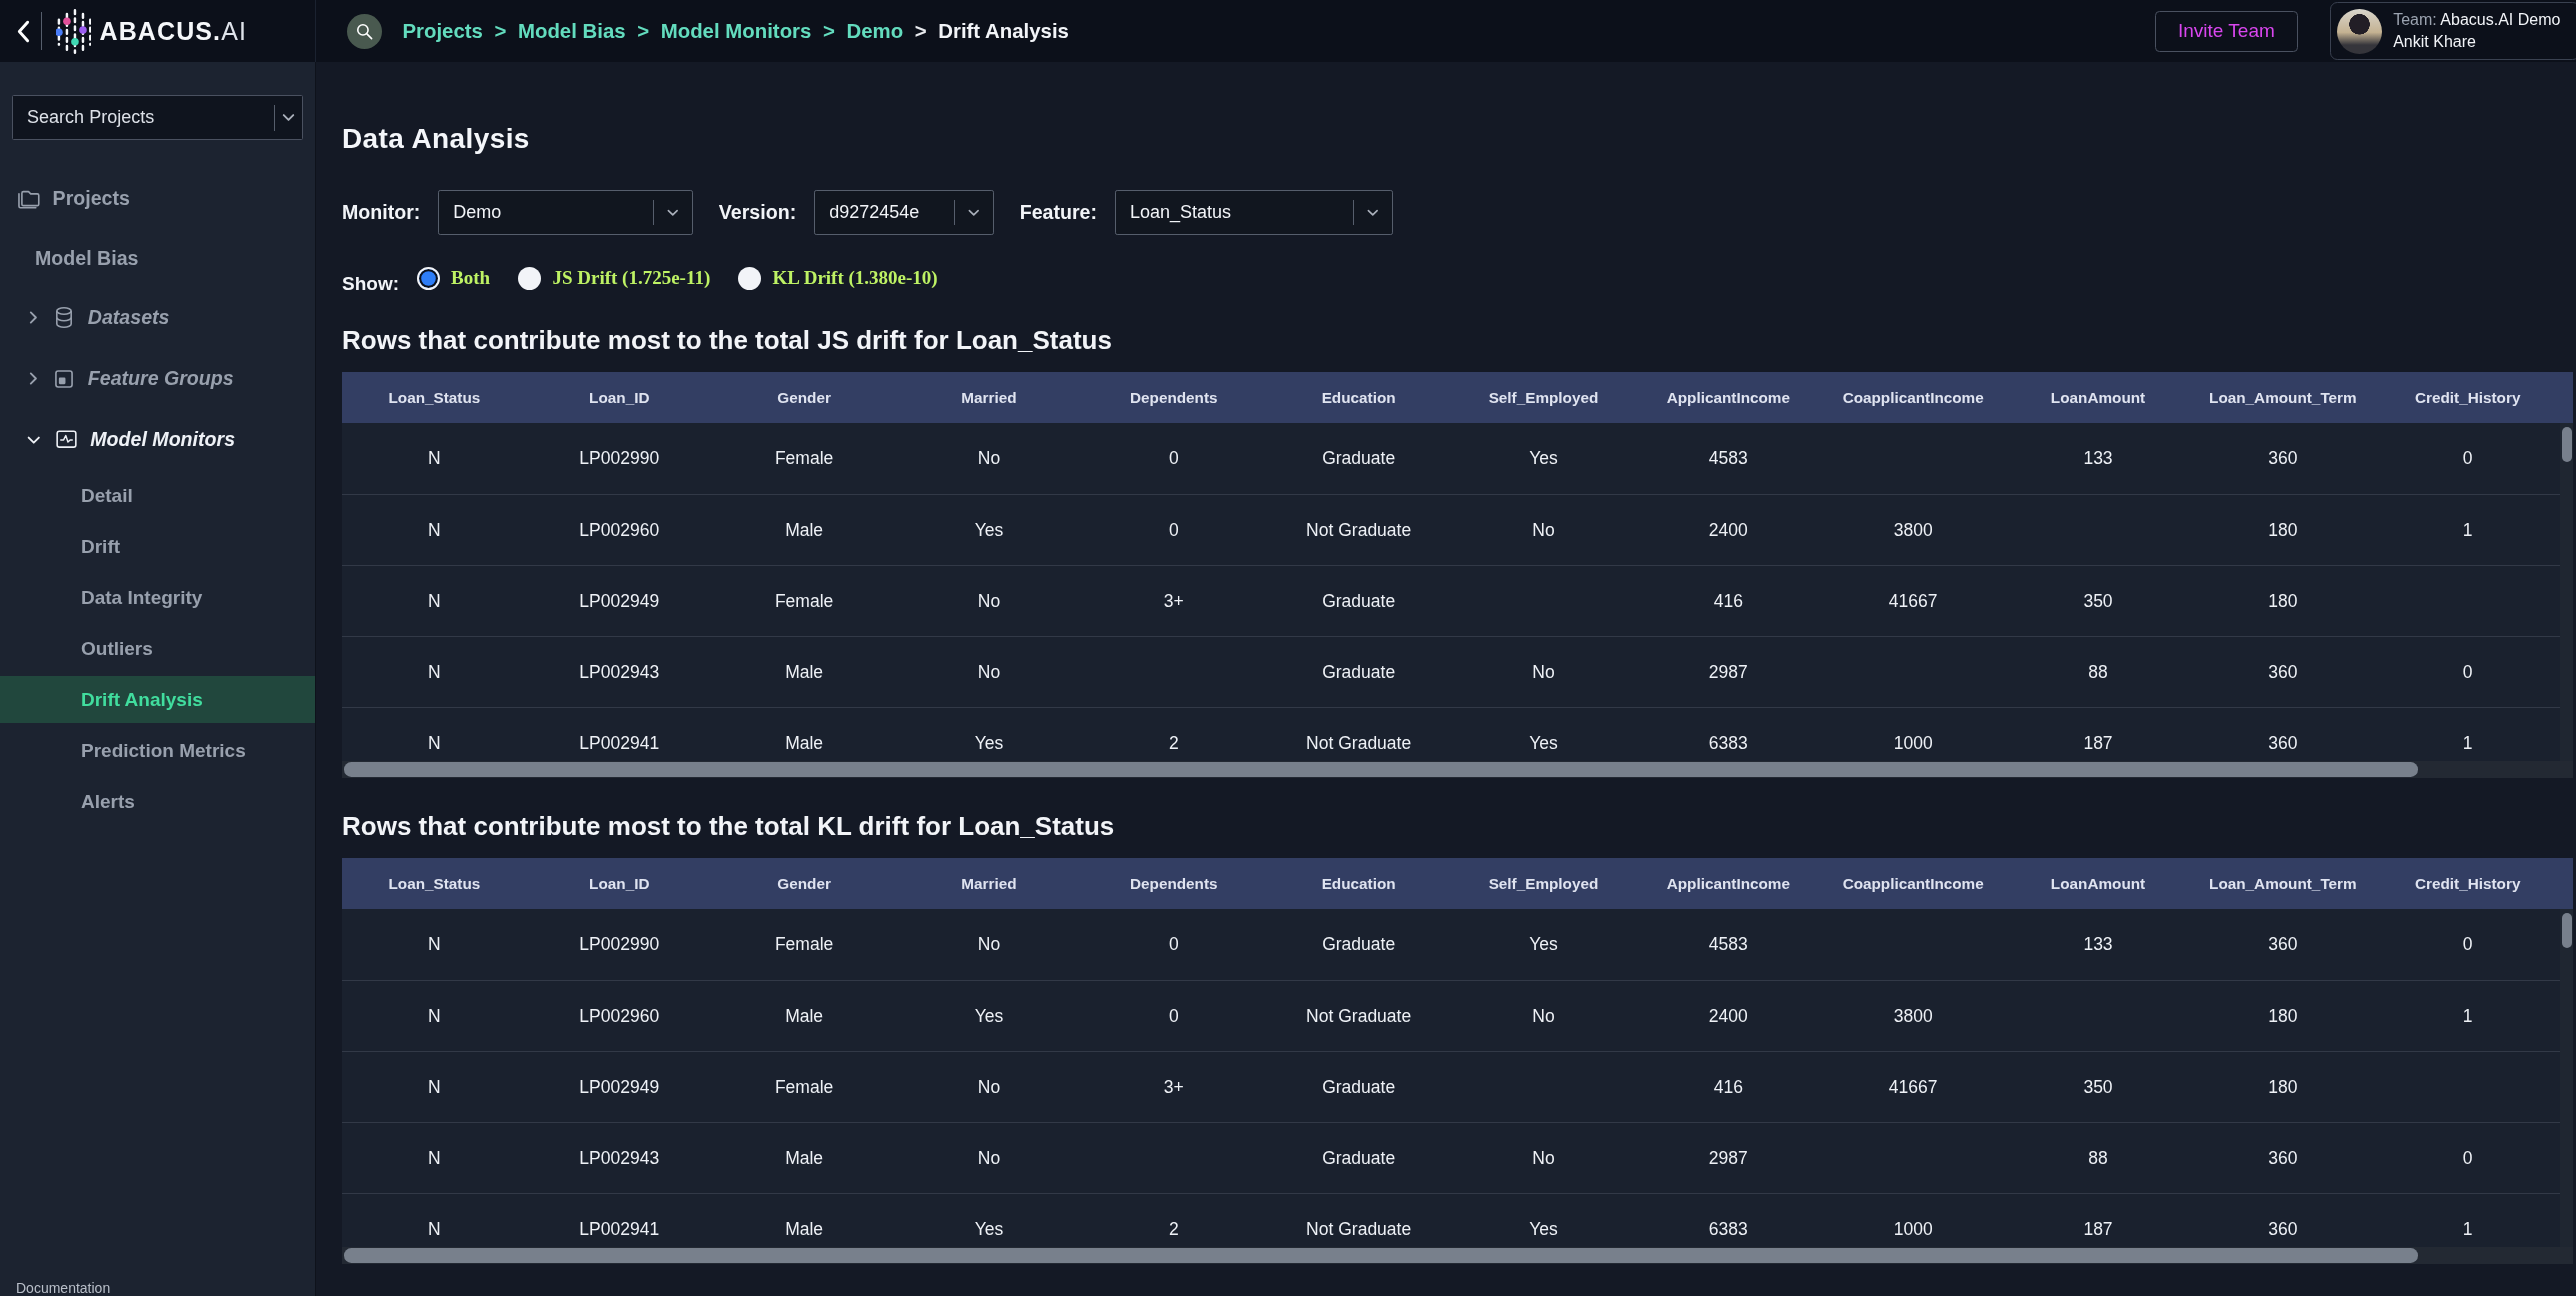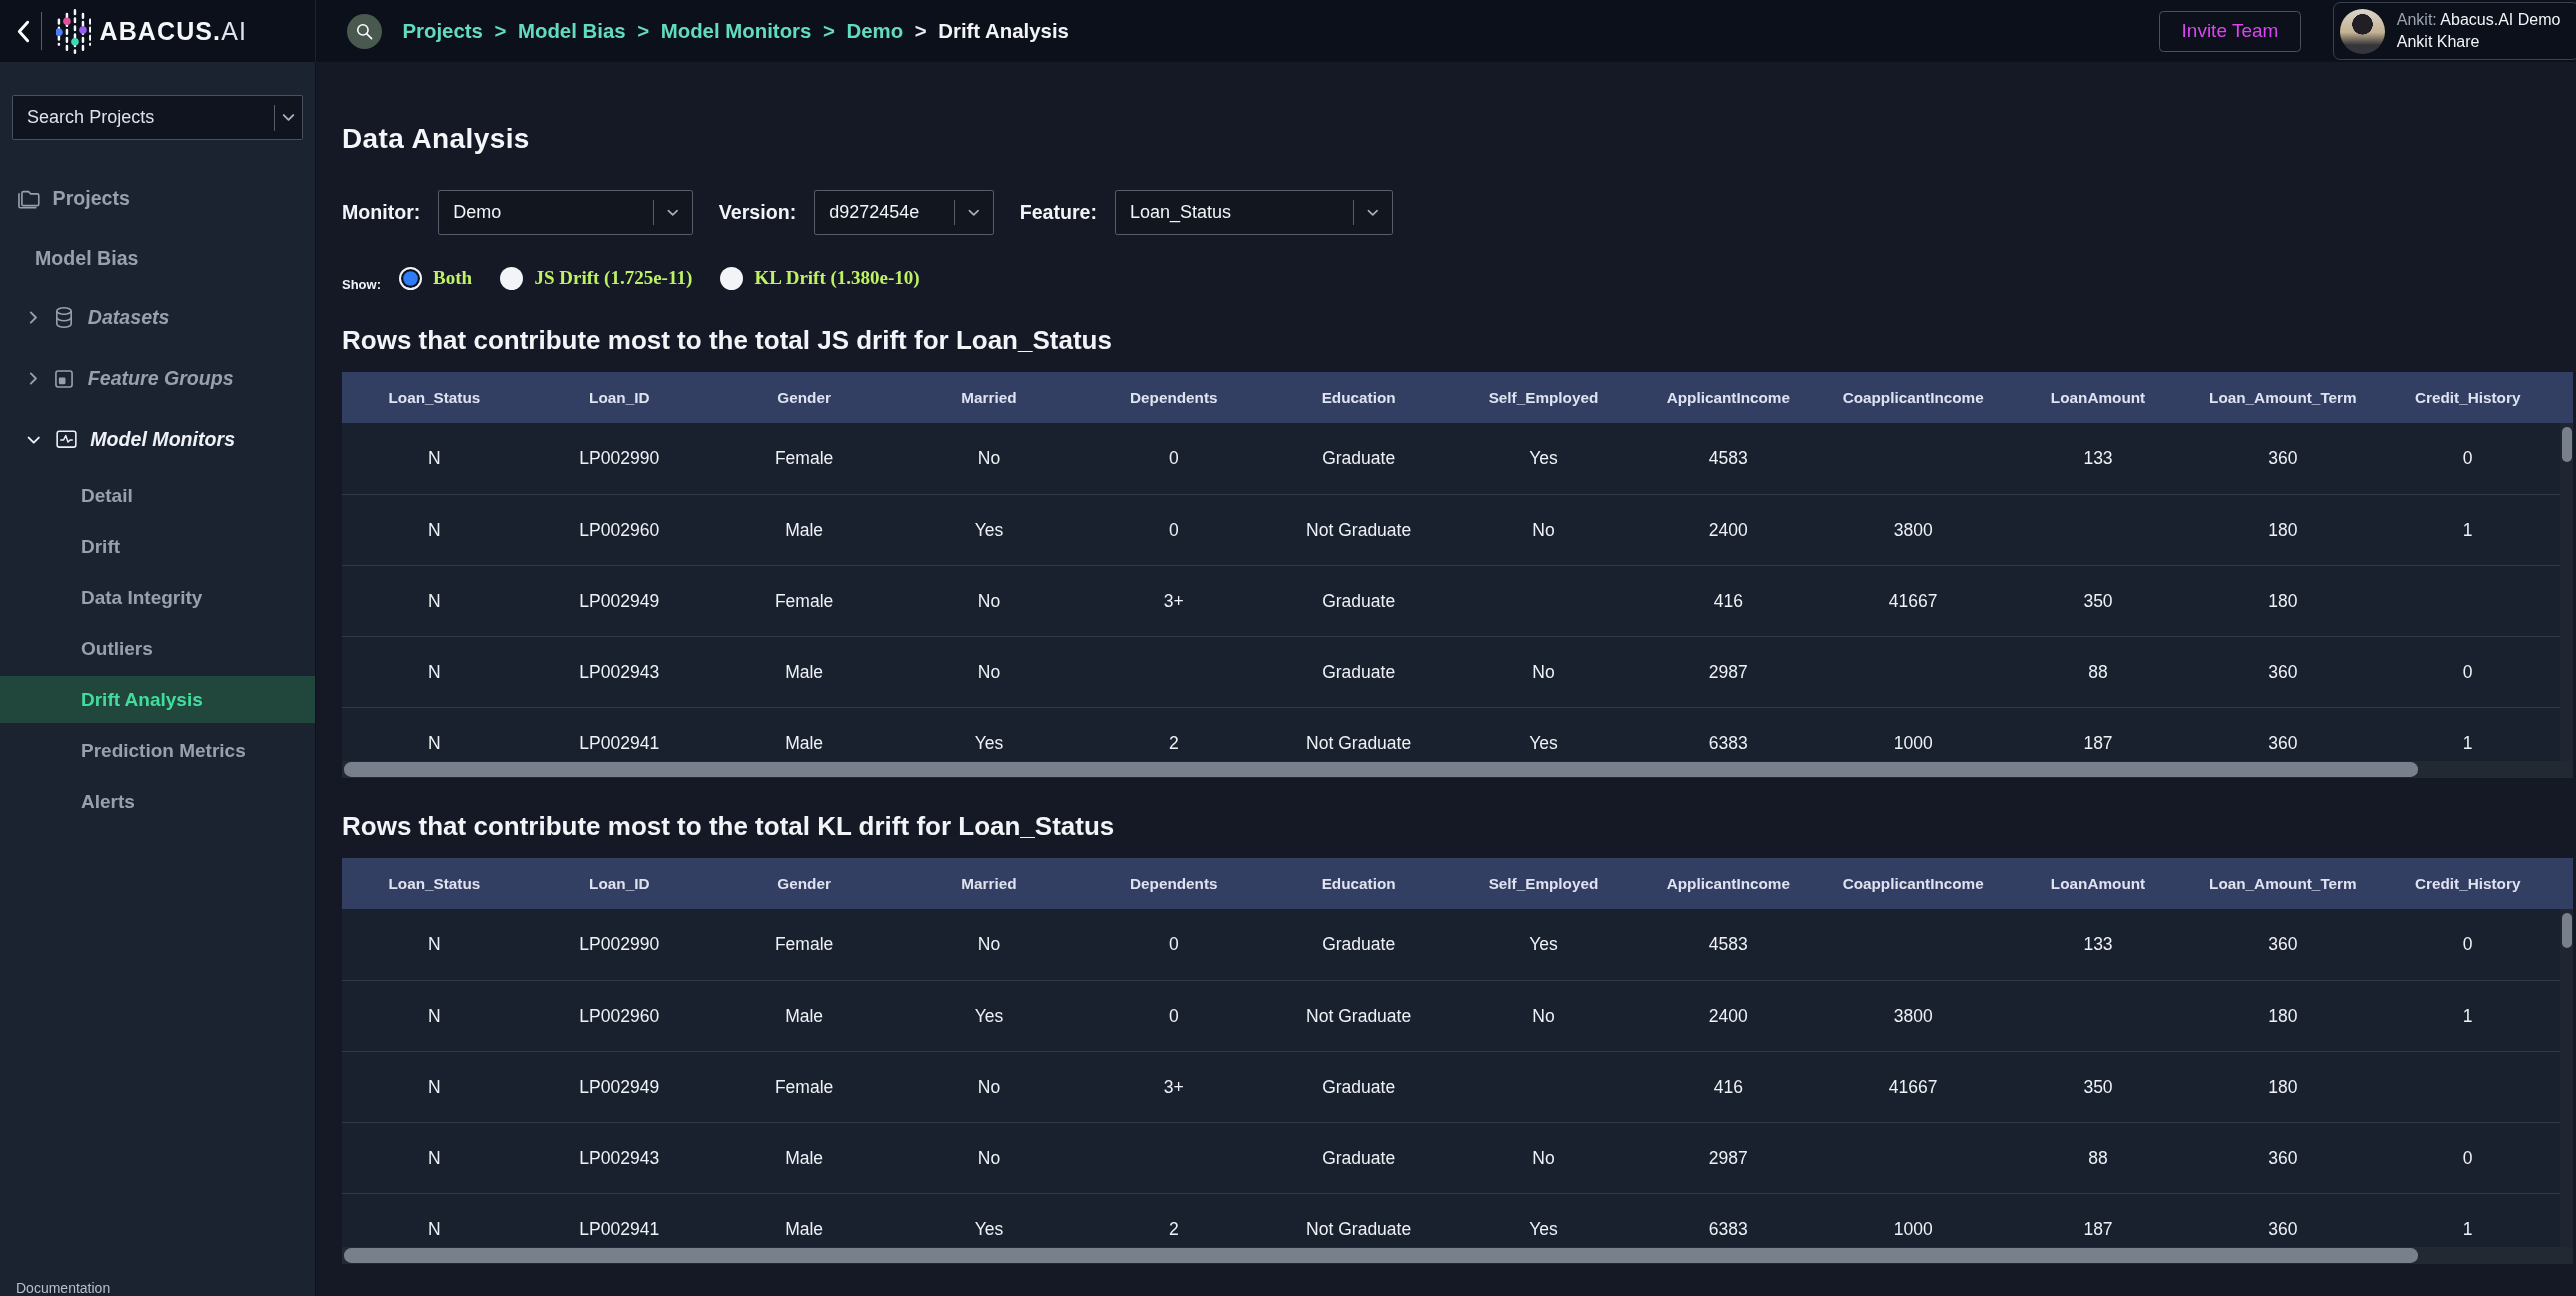--- a/index.html
+++ b/index.html
@@ -58,21 +58,21 @@
   .controls { margin-top:32px; display:flex; align-items:center; gap:26px; }
   .ctl-group { display:flex; align-items:center; gap:17.5px; }
   .ctl-label { font-size:19.6px; font-weight:700; color:#f2f4f8; }
   .dropdown { height:45px; border:0.7px solid #565e6c; border-radius:2.2px; background:#11161f; display:flex; align-items:center; cursor:pointer; }
   .dd-value { flex:1; padding:0 14.5px; font-size:18px; color:#f2f4f8; white-space:nowrap; }
   .dd-divider { width:0.7px; height:25px; background:#565e6c; }
   .dd-chev { width:38px; display:flex; align-items:center; justify-content:center; }
   .dd-monitor { width:255px; } .dd-version { width:180px; } .dd-feature { width:278px; }
 
   .show-row { margin-top:29px; display:flex; align-items:center; gap:17.5px; height:28px; }
-  .show-label { font-size:13px; font-weight:700; color:#f2f4f8;margin-top:12px; }
+  .show-label { font-size:19px; font-weight:700; color:#f2f4f8;margin-top:12px; }
   .radio-option { display:flex; align-items:center; gap:11.6px; cursor:pointer; margin-right:10.2px; }
   .radio { width:23px; height:23px; border-radius:50%; background:#f2f4f8; flex:none; }
   .radio-option.on .radio { background:#2e7df6; border:2.2px solid #f2f4f8; box-shadow:inset 0 0 0 2.2px #0c101a; }
   .radio-label { font-size:19px; font-weight:700; color:#bef264;font-family:Liberation Serif, serif; }
 
   .section-title { margin-top:35px; font-size:26px; line-height:26px; font-weight:700; color:#f2f4f8; }
 
   .drift-table { margin-top:19px; position:relative; }
   .t-head { display:flex; height:51px; align-items:center; background:#333e63; padding-right:13px; }
   .th { flex:1; text-align:center; font-size:15.3px; font-weight:700; color:#dfe3f0; }
@@ -136,21 +136,21 @@
           <span class="bc-sep sep-current">&gt;</span>
           <span class="bc-current">Drift Analysis</span>
         </div>
     </div>
 
     <div class="tb-right">
       <button class="invite-btn">Invite Team</button>
       <div class="user-card">
         <div class="avatar"></div>
         <div class="user-lines">
-          <div class="team-line"><span class="muted">Ankit:</span> <span>Abacus.AI Demo</span></div>
+          <div class="team-line"><span class="muted">Team:</span> <span>Abacus.AI Demo</span></div>
           <div class="user-name">Ankit Khare</div>
         </div>
       </div>
     </div>
   </div>
 
   <div class="sidebar">
     <div class="search-box">
       <input type="text" placeholder="Search Projects" style="">
       <div class="sb-divider"></div>

